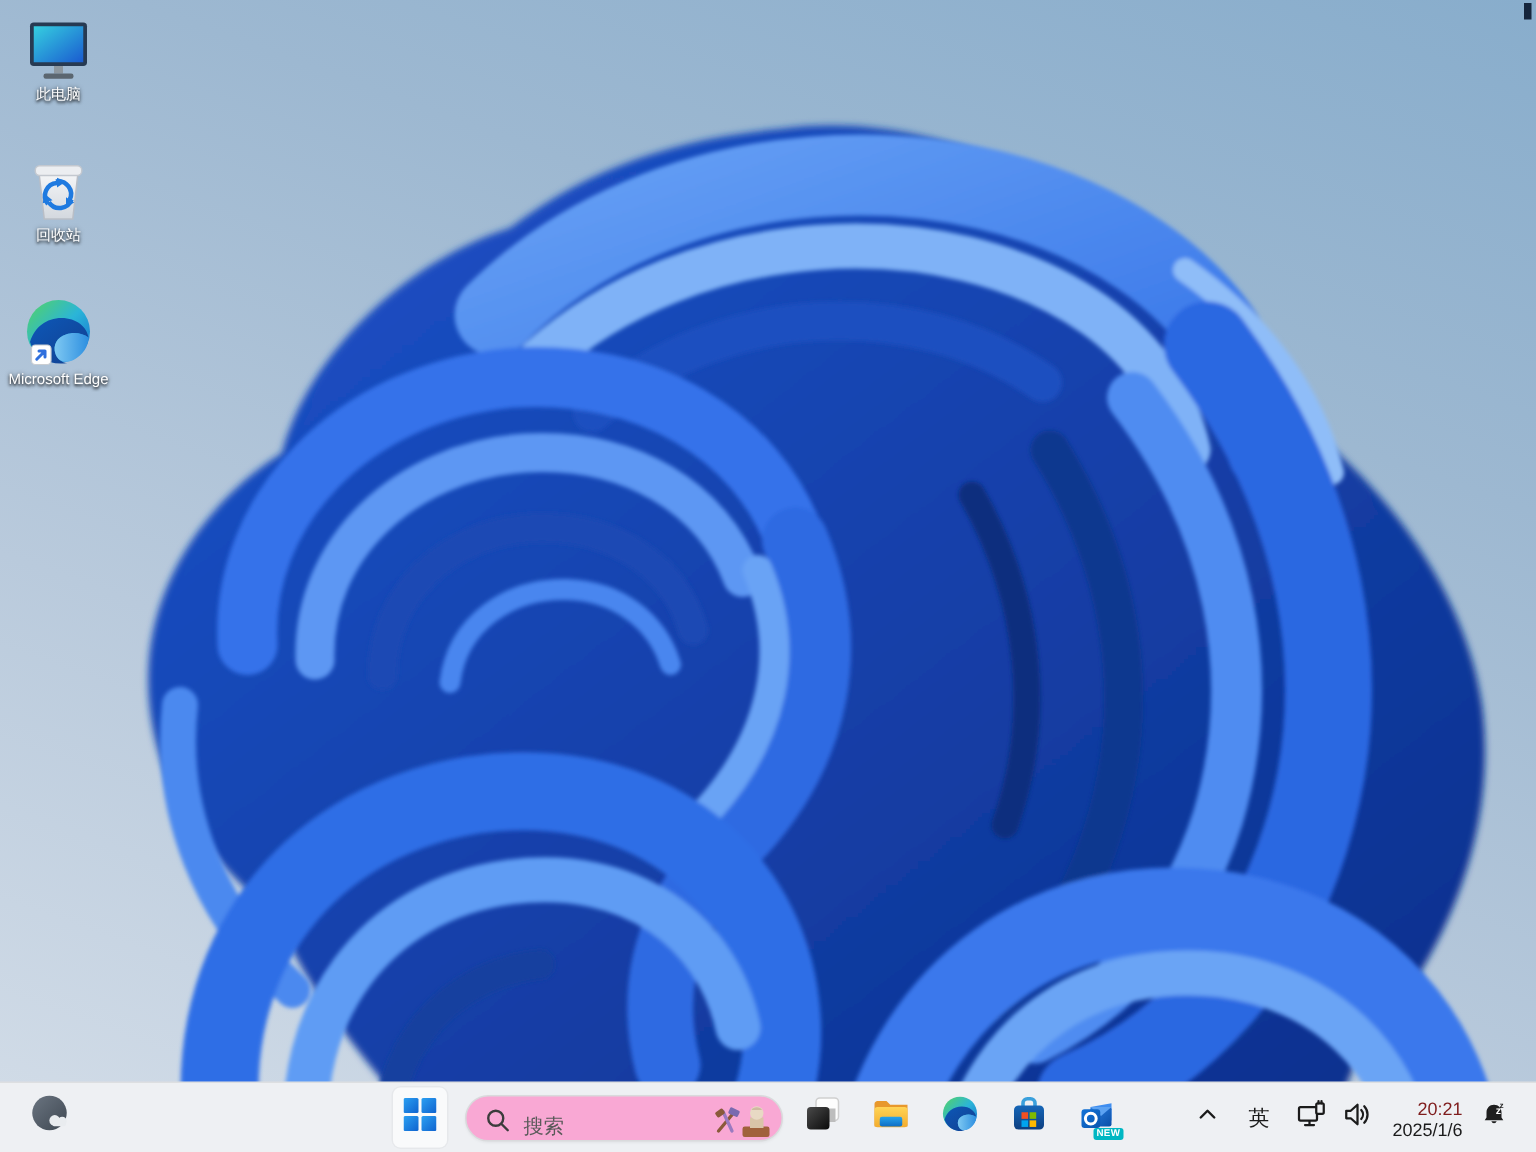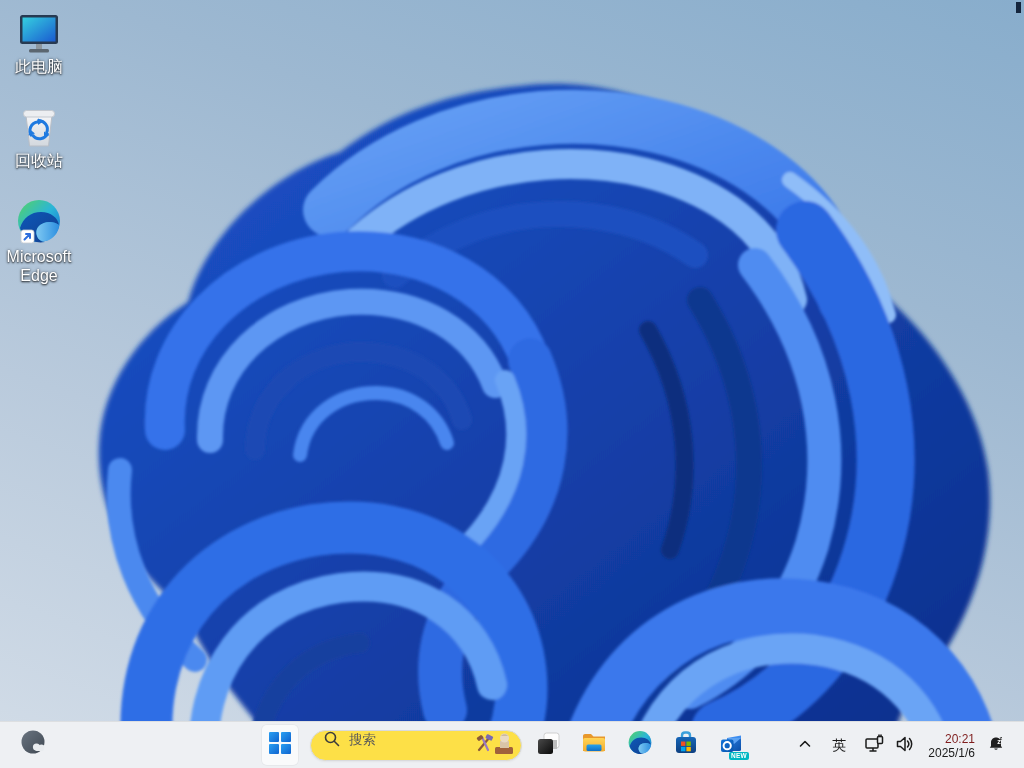--- a/index.html
+++ b/index.html
@@ -17,21 +17,21 @@
   
   .edge-artifact { position:absolute; right:3px; top:2px; width:5px; height:11px; background:#15253c; }
 
   
   .desktop-icon {
     position:absolute; left:2px; width:74px;
     display:flex; flex-direction:column; align-items:center; text-align:center;
   }
   .desktop-icon .ico { width:48px; height:48px; display:flex; align-items:center; justify-content:center; }
   .desktop-icon .lbl {
-    margin-top:2px; font-size:16px; line-height:1.18; color:#ffffff;
+    margin-top:2px; font-size:10px; line-height:1.18; color:#ffffff;
     text-shadow:0 1px 2px rgba(0,0,0,.85), 0 0 3px rgba(0,0,0,.5);
     max-width:72px; word-wrap:break-word;
   }
   #icon-this-pc { top:8px; }
   #icon-recycle { top:102px; }
   #icon-edge    { top:198px; }
 
   
   .taskbar {
     position:absolute; left:0; bottom:0; width:1024px; height:47px;
@@ -44,22 +44,22 @@
   .widgets-btn { position:absolute; left:12px; top:3px; width:44px; }
 
   .center-cluster {
     position:absolute; left:262px; top:3px; height:40px;
     display:flex; align-items:center; gap:6px;
   }
   .start-btn { width:36px; background:rgba(255,255,255,.65); box-shadow:0 0 0 1px rgba(0,0,0,.03); }
 
   .search-pill {
     width:212px; height:31px; margin-left:6px;
-    background:#fde047; border:1px solid #d9dadc; border-radius:16px;
-    display:flex; align-items:flex-start; padding:0 5px 0 13px;
+    background:#f9a8d4; border:1px solid #d9dadc; border-radius:16px;
+    display:flex; align-items:flex-end; padding:16px 5px 0 13px;
     box-shadow:0 1px 2px rgba(0,0,0,.05);
   }
   .search-pill .stext { font-size:13.5px; color:#5a5a5a; margin-left:9px; flex:1; }
   .search-art { width:44px; height:25px; display:flex; align-items:center; justify-content:center; }
 
   .app-btn { width:40px; }
   .app-btn .badge-wrap { position:relative; width:26px; height:26px; }
   .new-badge {
     position:absolute; right:-4px; bottom:-2px;
     background:#00b7c3; color:#ffffff; font-size:6.5px; font-weight:bold;

